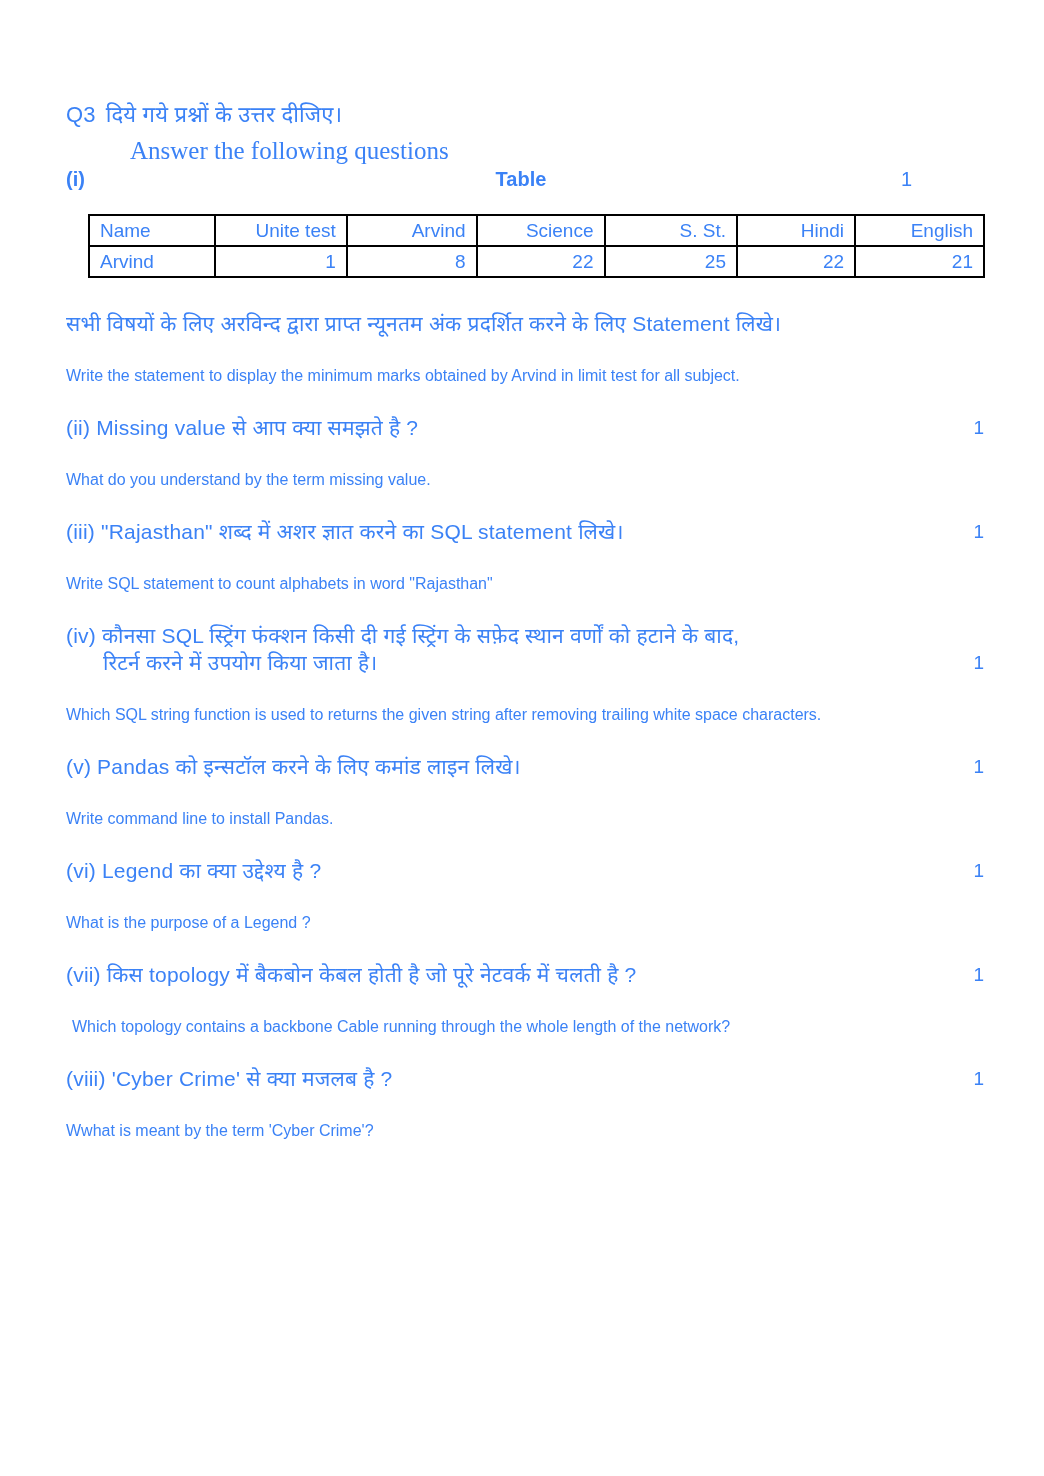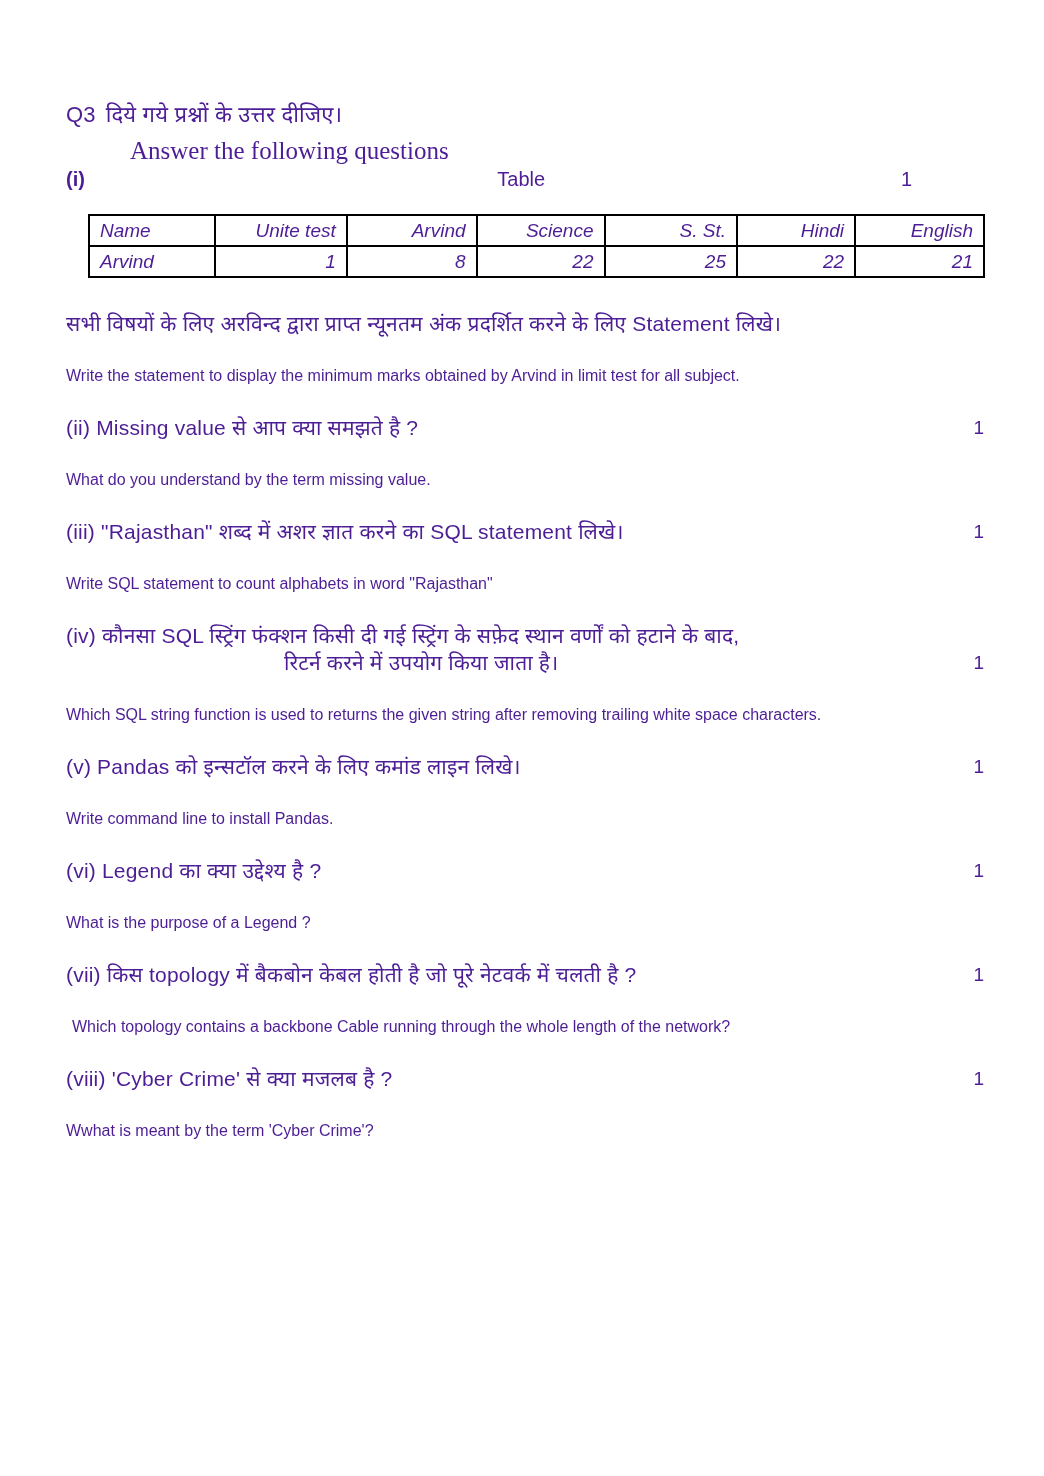--- a/index.html
+++ b/index.html
@@ -1,21 +1,21 @@
 <!DOCTYPE html>
 <html><head>
 <meta charset="utf-8">
 <style>
   html, body { margin: 0; padding: 0; background: #ffffff; }
   .page {
     position: relative;
     width: 1044px;
     height: 1476px;
     background: #ffffff;
-    color: #4c1d95;
+    color: #3b82f6;
     font-family: "Liberation Sans", "DejaVu Sans", sans-serif;
     box-sizing: border-box;
     padding: 100px 60px 0 66px;
     overflow: hidden;
   }
   p { margin: 0; }
 
   
   .q3-line {
     font-size: 22px;
@@ -37,37 +37,36 @@
     font-size: 20px;
     line-height: 26px;
     margin-bottom: 22px;
     font-weight: bold;
   }
   .title-row .item-label { font-weight: bold; }
   .title-center {
     position: absolute;
     left: 50%;
     transform: translateX(-58%);
-    font-weight: normal;
+    font-weight: bold;
   }
   .title-marks {
     position: absolute;
     right: 72px;
     font-weight: normal;
   }
 
   
   table.marks-table {
     border-collapse: collapse;
     margin-left: 22px;
     width: 897px;
     table-layout: fixed;
     font-size: 19px;
     margin-bottom: 32px;
-    font-style: italic;
   }
   table.marks-table th, table.marks-table td {
     border: 2px solid #000;
     font-weight: normal;
     height: 27px;
     padding: 1px 10px;
     text-align: right;
     overflow: hidden;
     white-space: nowrap;
   }
@@ -92,21 +91,21 @@
     line-height: 27px;
     margin-bottom: 25px;
   }
   .q-row {
     display: flex;
     justify-content: space-between;
     align-items: flex-start;
     margin-bottom: 25px;
   }
   .q-row .hindi-line, .q-row .english-line { margin-bottom: 0; flex: 1 1 auto; }
-  .q-row.align-end { align-items: flex-end; text-align: center; }
+  .q-row.align-end { align-items: flex-end; }
   .marks {
     flex: 0 0 auto;
     font-size: 19px;
     line-height: 27px;
     padding-left: 12px;
   }
   .indent2 { padding-left: 37px; }
   .wrap-930 { max-width: 930px; }
   .pad-left-6 { padding-left: 6px; }
 </style>

